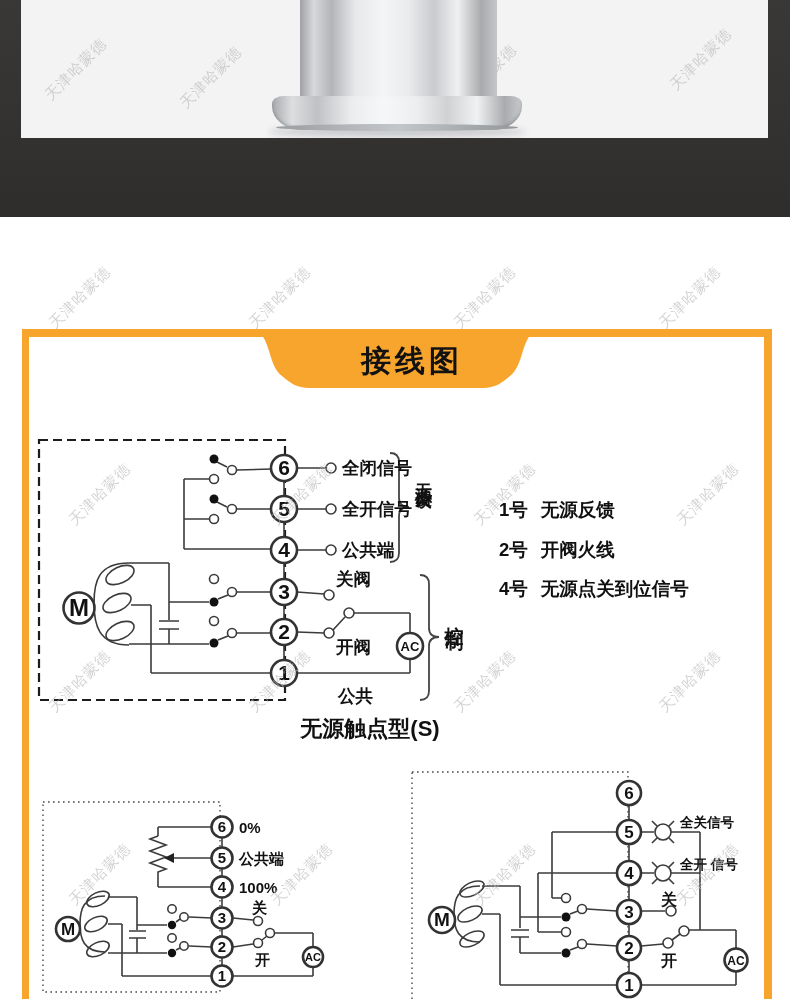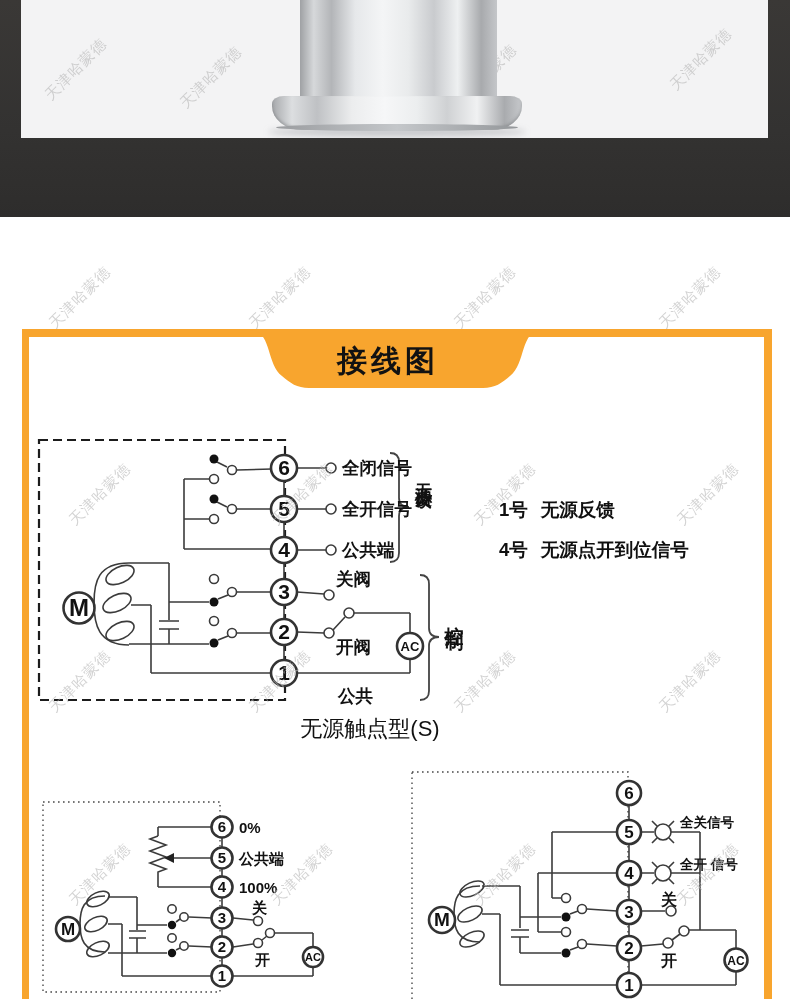--- a/index.html
+++ b/index.html
@@ -20,40 +20,40 @@
       box-shadow:0 -2px 3px rgba(90,92,95,.35) inset;}
   .steel-rim{position:absolute;left:255px;top:124px;width:242px;height:7px;
       border-radius:50%;background:linear-gradient(90deg,#9a9c9f,#c4c7ca 50%,#94979a);}
   .steel-shadow{position:absolute;left:247px;top:127px;width:258px;height:10px;border-radius:50%;
       background:rgba(120,124,130,.35);filter:blur(3px);}
   
   .frame-top{position:absolute;left:22px;top:329px;width:749px;height:8px;background:var(--accent,#F8A52E);}
   .frame-left{position:absolute;left:22px;top:329px;width:7px;height:670px;background:var(--accent,#F8A52E);}
   .frame-right{position:absolute;left:764px;top:329px;width:8px;height:670px;background:var(--accent,#F8A52E);}
   .tab-svg{position:absolute;left:240px;top:329px;width:320px;height:64px;}
-  .banner-title{position:absolute;left:288px;top:341px;width:200px;text-align:center;
+  .banner-title{position:absolute;left:312px;top:341px;width:200px;text-align:center;
       font-size:30px;font-weight:bold;letter-spacing:4px;color:#121212;}
   
   .diag{position:absolute;}
   .diag .wire path, .diag .wire rect{fill:none;stroke:#3b3b3b;stroke-width:1.6px;}
   .diag rect.dash{stroke:#1c1c1c;stroke-width:2.2px;stroke-dasharray:9 5;}
   .diag rect.dots{stroke:#4a4a4a;stroke-width:1.4px;stroke-dasharray:1.6 3.4;}
   .diag .coil{fill:none;stroke:#3b3b3b;stroke-width:1.6px;}
   .diag .term{fill:#fff;stroke:#333;stroke-width:2.6px;}
   .diag .contact{fill:#fff;stroke:#3b3b3b;stroke-width:1.6px;}
   .diag .dot{fill:#111;stroke:none;}
   .diag .brace{fill:none;stroke:#444;stroke-width:1.8px;}
   .diag text{fill:#111;font-family:"Liberation Sans",sans-serif;font-weight:bold;}
   .vlabel{position:absolute;writing-mode:vertical-rl;text-orientation:upright;
       font-weight:bold;color:#111;}
   
   .legend{position:absolute;left:499px;top:484px;display:flex;flex-direction:column;}
   .legend-row{display:flex;gap:13px;font-weight:bold;font-size:18.5px;line-height:27.6px;color:#101010;margin-top:12px;}
   .caption{position:absolute;left:270px;top:714px;width:200px;text-align:center;
-      font-size:22px;font-weight:normal;color:#111;}
+      font-size:22px;font-weight:bold;color:#111;}
   
   .wm{position:absolute;white-space:nowrap;font-size:15px;letter-spacing:1px;
       color:#b7b7b7;opacity:.6;transform:rotate(-45deg);pointer-events:none;}
   .wm-layer{position:absolute;left:0;top:0;width:790px;height:999px;z-index:50;pointer-events:none;}
 </style>
 </head>
 <body>
 
 <div class="page">
 
@@ -146,22 +146,26 @@
   </svg>
   <div class="vlabel" style="left:412px;top:470px;font-size:17px;letter-spacing:3px">无源反馈</div>
   <div class="vlabel" style="left:441px;top:612px;font-size:19px;letter-spacing:4px">控制</div>
 
   <div class="legend">
     <div class="legend-row">
         <span>1号</span>
         <span>无源反馈</span>
       </div>
     <div class="legend-row">
+        <span>2号</span>
+        <span>开阀火线</span>
+      </div>
+    <div class="legend-row">
         <span>4号</span>
-        <span>无源点开到位信号</span>
+        <span>无源点关到位信号</span>
       </div>
   </div>
 
   <div class="caption">无源触点型(S)</div>
 
   <svg class="diag" style="left:35px;top:790px;width:350px;height:209px" viewBox="35 790 350 209">
     <g class="wire">
       <rect class="dots" x="43" y="802" width="177" height="190"></rect>
       <path d="M222,827 V976"></path>
       <path d="M211,827 H158 M158,827 V836 M158,836 L150,839 L166,845 L150,851 L166,857 L150,863 L166,869 L158,872 L158,876 M158,876 V887 M158,887 H211"></path>

